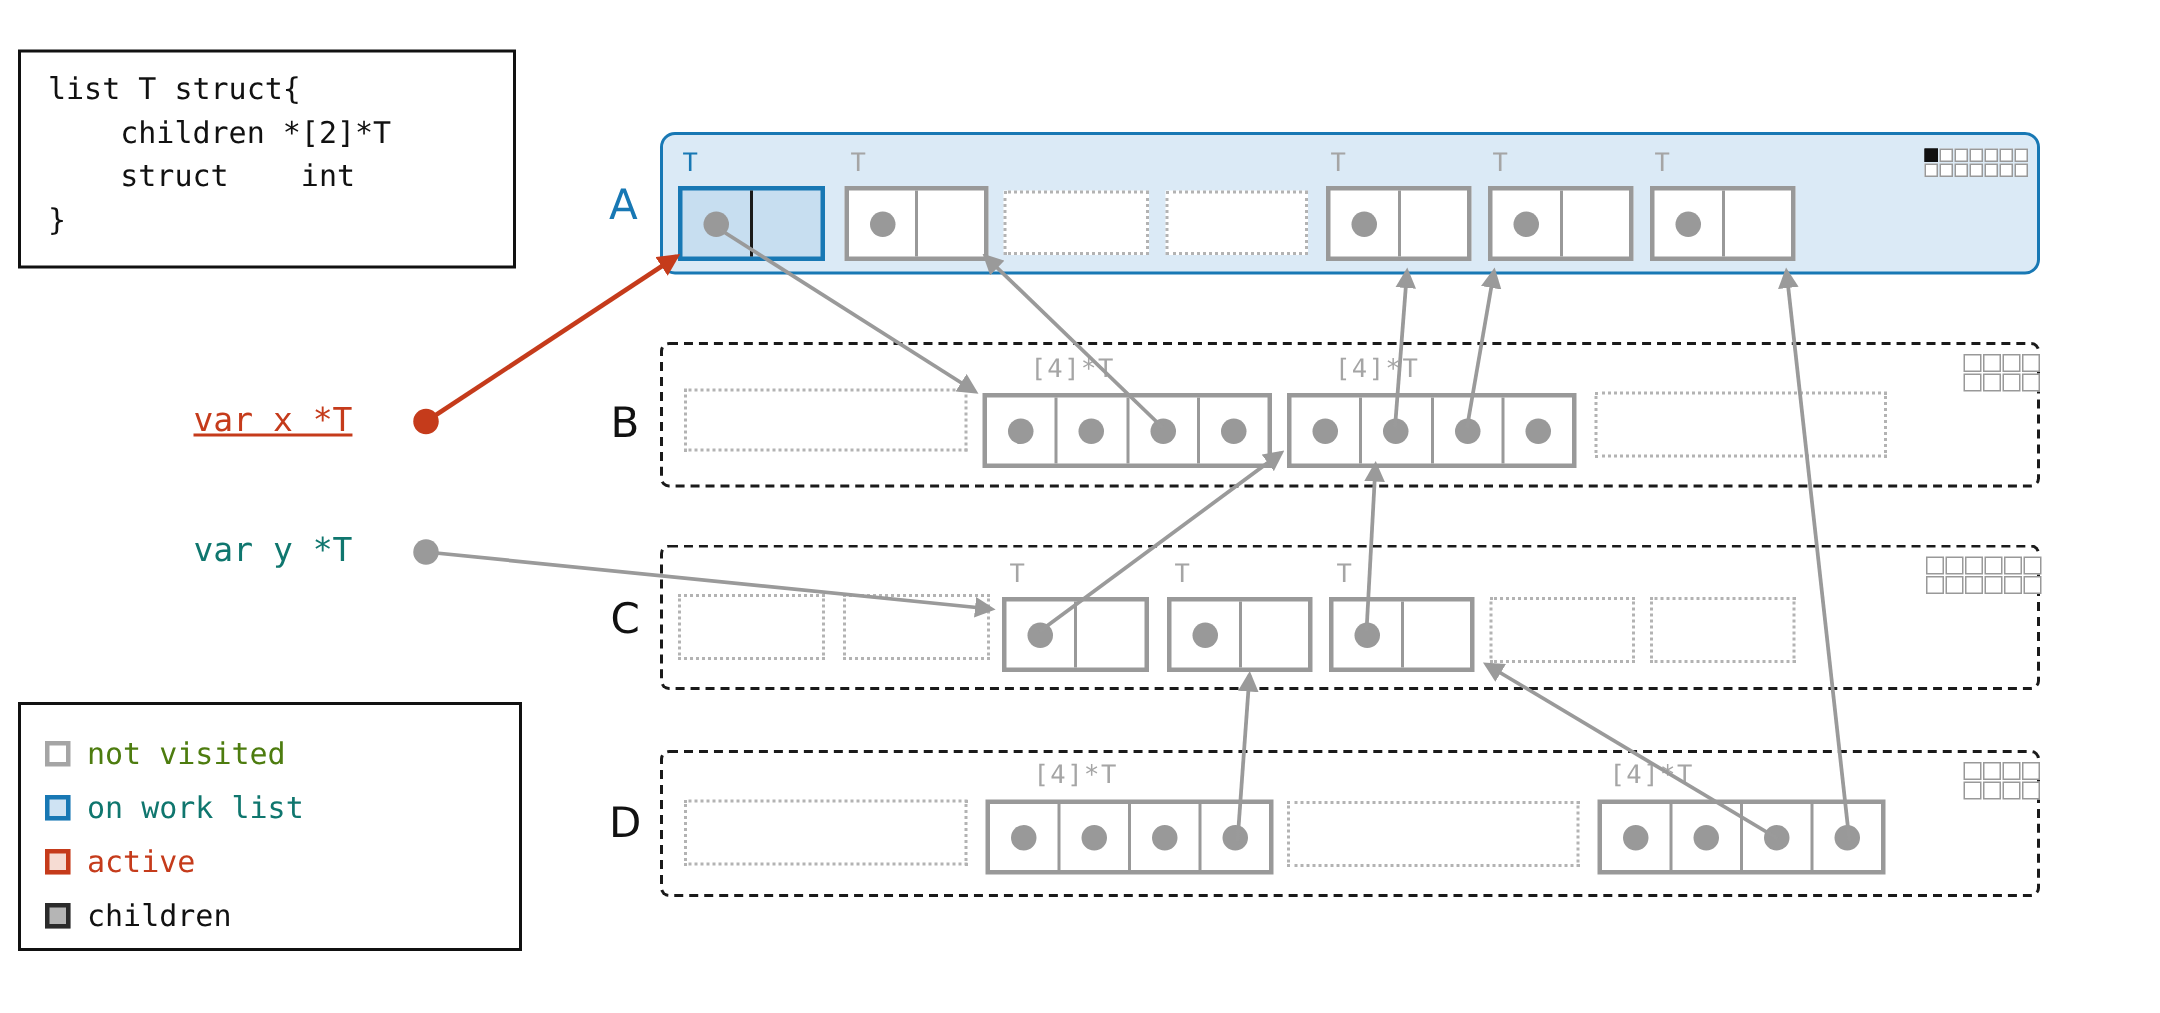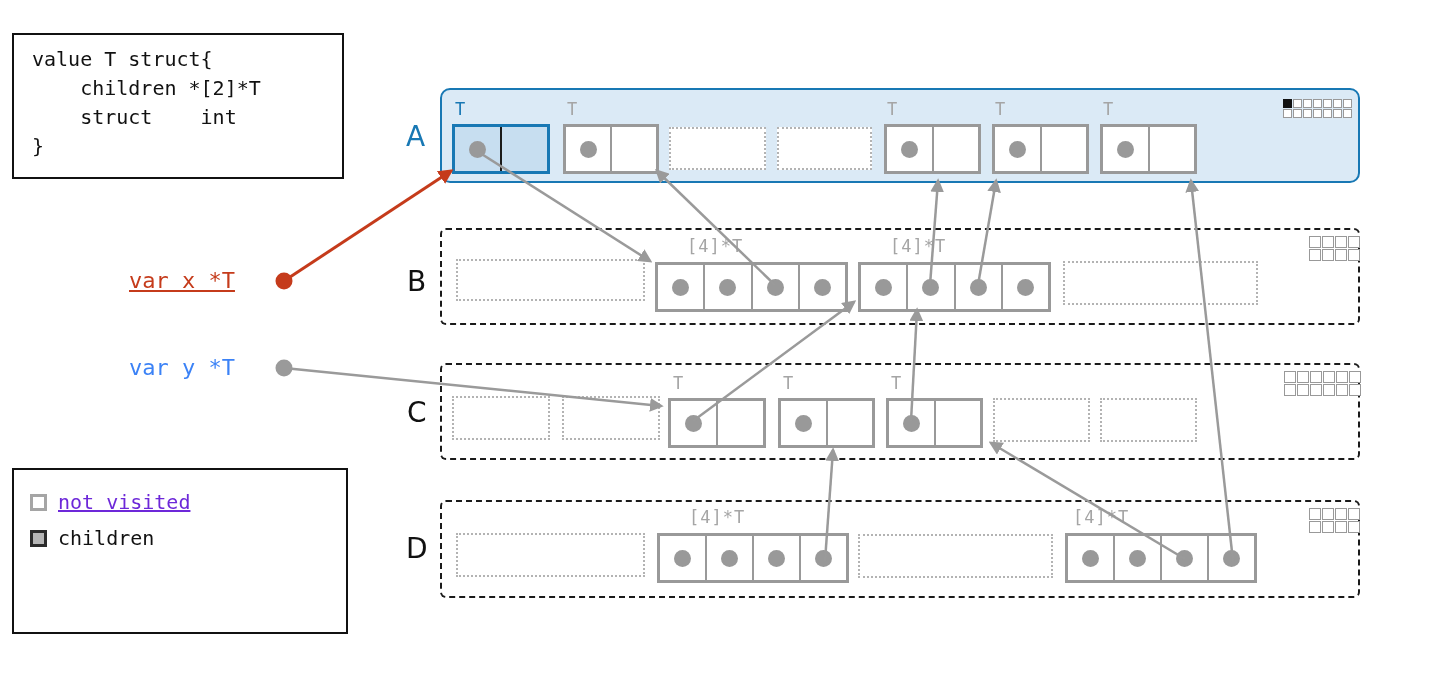--- a/index.html
+++ b/index.html
@@ -17,22 +17,22 @@
   .legend-box{
     position:absolute;left:12px;top:468px;width:336px;height:166px;
     border:2.5px solid #111;background:#fff;padding:14px 0 0 16px;box-sizing:border-box;
   }
   .legend-item{display:flex;align-items:center;height:36px;font-size:20px;}
   .swatch{width:11px;height:11px;border:3px solid #999;margin-right:11px;flex:none;}
   .sw-notvisited{border-color:#a5a5a5;background:#fff;}
   .sw-worklist{border-color:#1878b4;background:#cfe3f3;}
   .sw-active{border-color:#c53b1b;background:#f6dcd3;}
   .sw-visited{border-color:#2b2b2b;background:#b5b5b5;}
-  .lt-gray{color:#6d28d9;text-decoration:underline;}
-  .lt-blue{color:#3b82f6;}
+  .lt-gray{color:#4d7c0f;}
+  .lt-blue{color:#0f766e;}
   .lt-red{color:#c53b1b;}
   .lt-black{color:#111;}
   
   .var-label{position:absolute;font-size:22px;white-space:pre;}
   
   .row-label{position:absolute;font-family:"DejaVu Sans","Liberation Sans",sans-serif;
     font-size:28px;color:#111;}
   .rowA{position:absolute;left:440px;top:88px;width:920px;height:95px;
     border:2.5px solid #1878b4;border-radius:10px;background:#dbeaf6;box-sizing:border-box;}
   .row-dashed{position:absolute;left:440px;width:920px;height:97px;
@@ -55,33 +55,41 @@
   .bitmap .bcell.filled{background:#111;border-color:#111;}
   
   #arrow-svg{position:absolute;left:0;top:0;pointer-events:none;}
 </style>
 </head>
 <body>
 
 <div id="canvas">
 
   <div class="code-box">
-    <div class="code-line">value T struct{</div>
+    <div class="code-line">list T struct{</div>
     <div class="code-line">    children *[2]*T</div>
     <div class="code-line">    struct    int</div>
     <div class="code-line">}</div>
   </div>
 
   <div class="var-label lt-red" style="left:129px;top:268px;text-decoration:underline;">var x *T</div>
   <div class="var-label lt-blue" style="left:129px;top:355px;">var y *T</div>
 
   <div class="legend-box">
     <div class="legend-item">
       <span class="swatch sw-notvisited"></span>
       <span class="lt-gray">not visited</span>
+    </div>
+    <div class="legend-item">
+      <span class="swatch sw-worklist"></span>
+      <span class="lt-blue">on work list</span>
+    </div>
+    <div class="legend-item">
+      <span class="swatch sw-active"></span>
+      <span class="lt-red">active</span>
     </div>
     <div class="legend-item">
       <span class="swatch sw-visited"></span>
       <span class="lt-black">children</span>
     </div>
   </div>
 
   <div class="row-label" style="left:406px;top:120px;color:#1878b4;">A</div>
   <div class="row-label" style="left:407px;top:265px;">B</div>
   <div class="row-label" style="left:407px;top:396px;">C</div>

